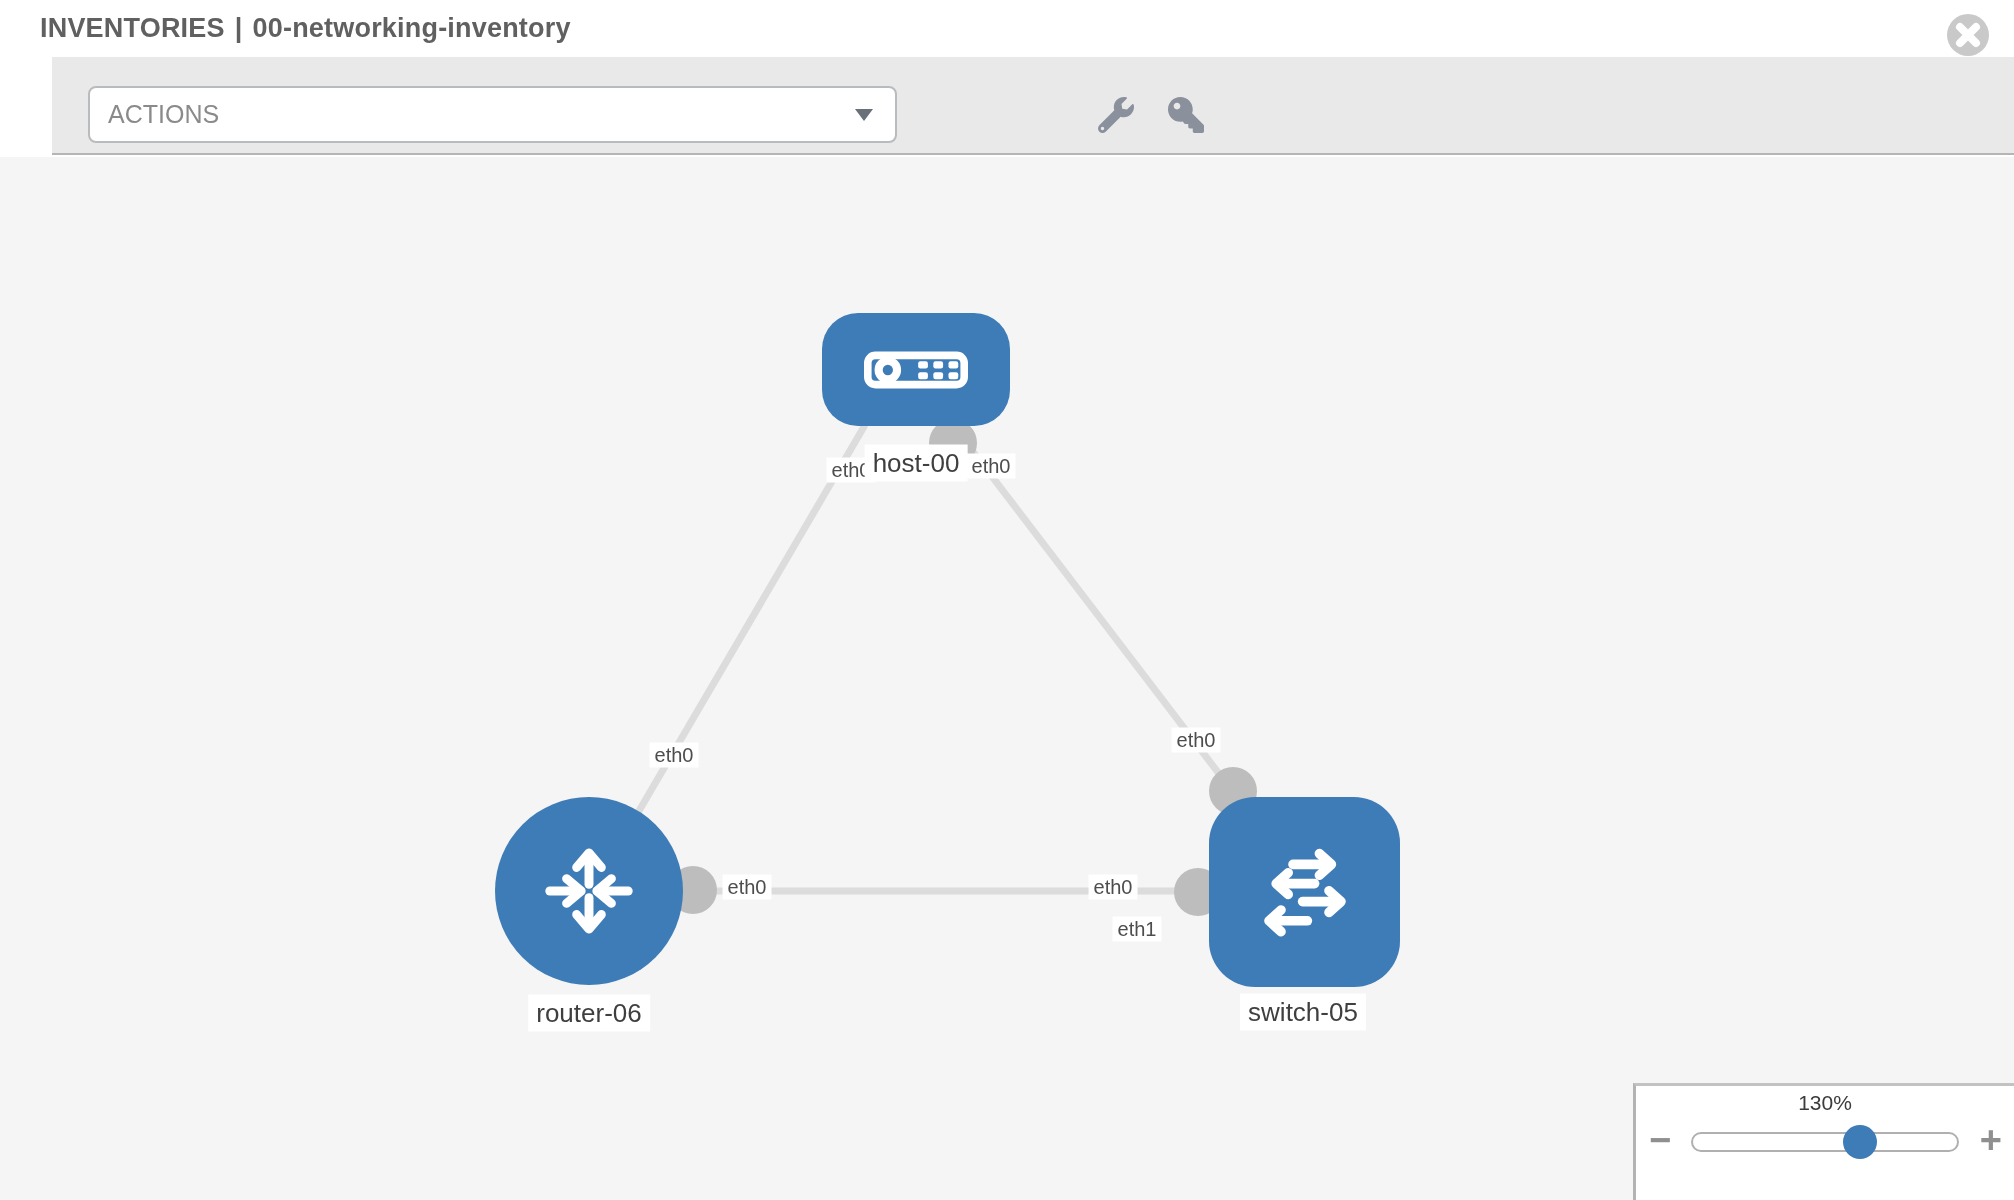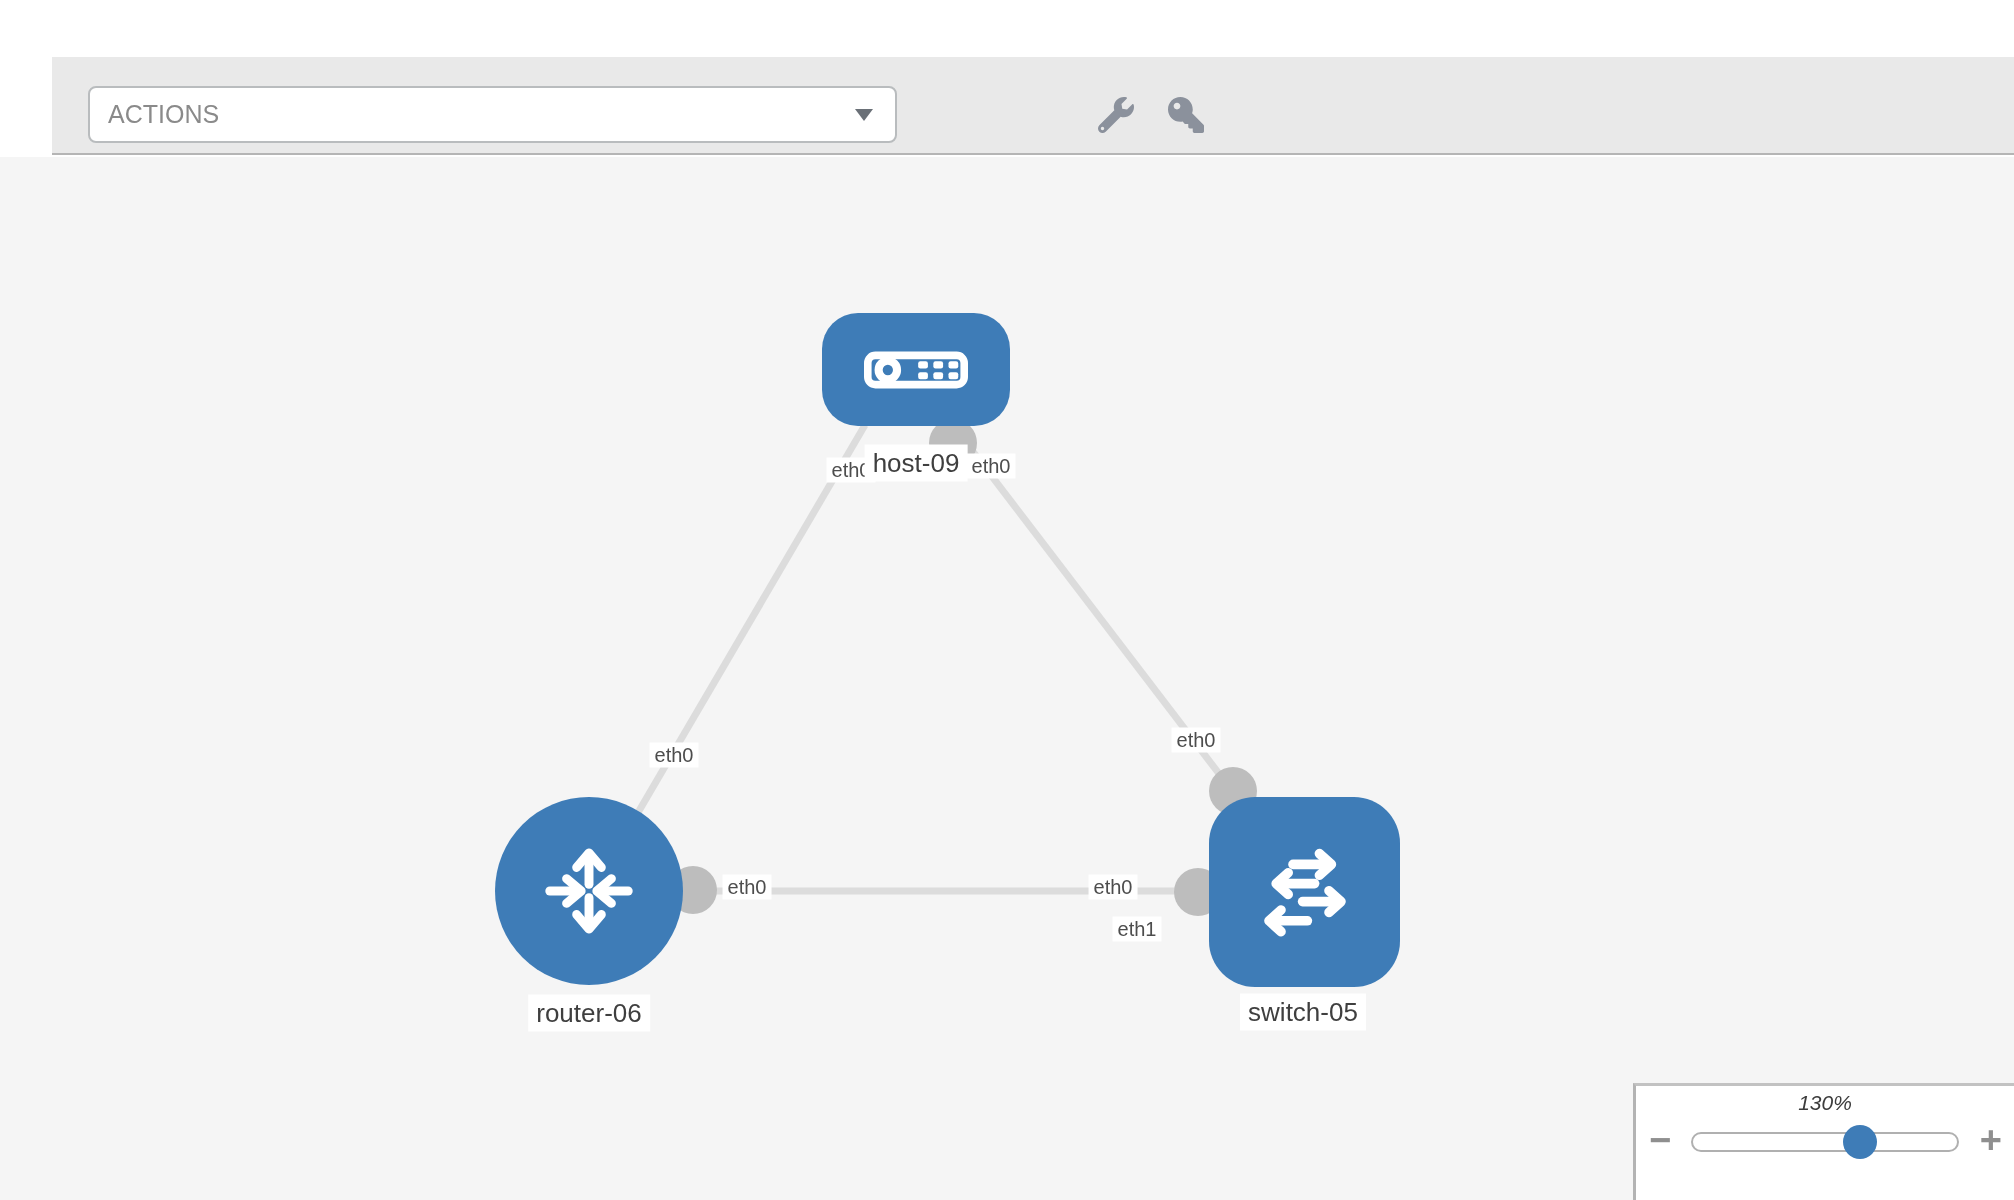--- a/index.html
+++ b/index.html
@@ -51,35 +51,46 @@
   .ifl-2{left:674px;top:598px;}
   .ifl-3{left:1196px;top:583px;}
   .ifl-4{left:747px;top:730px;}
   .ifl-5{left:1113px;top:730px;z-index:4;}
   .ifl-6{left:1137px;top:772px;z-index:5;}
 
   
   .zoompanel{position:absolute;left:1633px;top:926px;width:381px;height:117px;background:#ffffff;
              border-left:3px solid #b3b3b3;border-top:3px solid #c2c2c2;box-sizing:border-box;z-index:8;}
   .zlabel{position:absolute;left:55px;top:5px;width:268px;text-align:center;
-          font-size:21px;color:#3c3c3c;font-style:italic;}
+          font-size:21px;color:#3c3c3c;}
   .ztrack{position:absolute;left:55px;top:46px;width:264px;height:16px;background:#ffffff;
           border:2px solid #b0b0b0;border-radius:10px;cursor:pointer;}
   .zthumb{position:absolute;left:150px;top:-9px;width:34px;height:34px;border-radius:50%;
           background:#3e7cb7;cursor:grab;}
   .zminus,.zplus{position:absolute;font-size:38px;font-weight:700;color:#8f8f8f;cursor:pointer;
                  line-height:0;top:54px;}
   .zminus{left:13px;}
   .zplus{right:12px;}
 </style>
 </head>
 <body>
 
 <div class="app">
 
+  <div class="header">
+    <div class="page-title">
+      <span>INVENTORIES</span><span class="sep">|</span><span>00-networking-inventory</span>
+    </div>
+    <div class="close-btn">
+      <svg viewBox="0 0 44 44">
+        <circle cx="22" cy="22" r="21" fill="#c9c9c9"></circle>
+        <path d="M14 14 L30 30 M30 14 L14 30" stroke="#ffffff" stroke-width="8" stroke-linecap="round"></path>
+      </svg>
+    </div>
+  </div>
 
   <div class="toolbar">
     <div class="select actions">
       <span class="lbl">ACTIONS</span>
       <span class="caret"></span>
     </div>
     <div class="tools">
       <span class="tool">
         <svg viewBox="0 0 512 512">
             <path d="M507.73 109.1c-2.24-9.03-13.54-12.09-20.12-5.51l-74.36 74.36-67.88-11.31-11.31-67.88 74.36-74.36c6.62-6.62 3.43-17.9-5.66-20.16-47.38-11.74-99.55.91-136.58 37.93-39.64 39.64-50.55 97.1-34.05 147.2L18.74 402.76c-24.99 24.99-24.99 65.51 0 90.5 24.99 24.99 65.51 24.99 90.5 0l213.21-213.21c50.12 16.71 107.47 5.68 147.37-34.22 37.07-37.07 49.7-89.32 37.91-136.73zM64 472c-13.25 0-24-10.75-24-24 0-13.26 10.75-24 24-24s24 10.74 24 24c0 13.25-10.75 24-24 24z"></path>
@@ -137,21 +148,21 @@
           <path d="M62 18 L72 27 L62 36"></path>
         <path d="M58 43 L28 43"></path>
           <path d="M36 34 L26 43 L36 52"></path>
         <path d="M48 58 L78 58"></path>
           <path d="M70 49 L80 58 L70 67"></path>
         <path d="M52 74 L22 74"></path>
           <path d="M30 65 L20 74 L30 83"></path>
       </svg>
     </div>
 
-    <div class="nlabel host">host-09</div>
+    <div class="nlabel host">host-00</div>
     <div class="nlabel router">router-06</div>
     <div class="nlabel switch">switch-05</div>
 
     <div class="ifl ifl-0">eth0</div>
     <div class="ifl ifl-1">eth0</div>
     <div class="ifl ifl-2">eth0</div>
     <div class="ifl ifl-3">eth0</div>
     <div class="ifl ifl-4">eth0</div>
     <div class="ifl ifl-5">eth0</div>
     <div class="ifl ifl-6">eth1</div>

